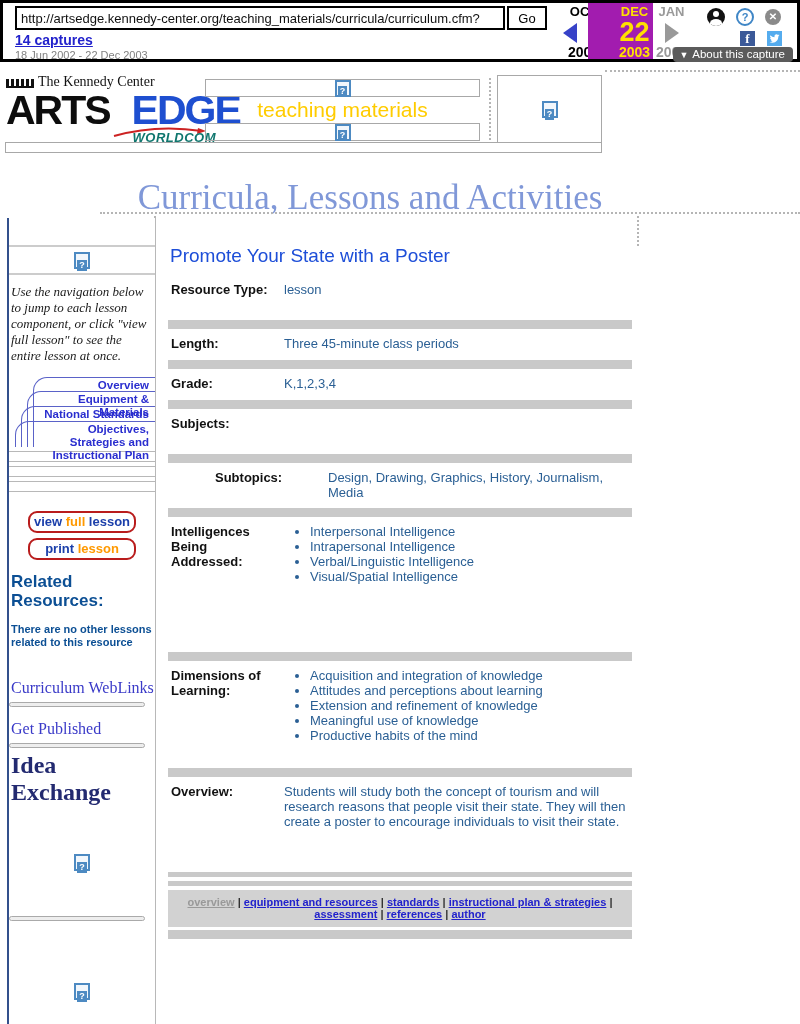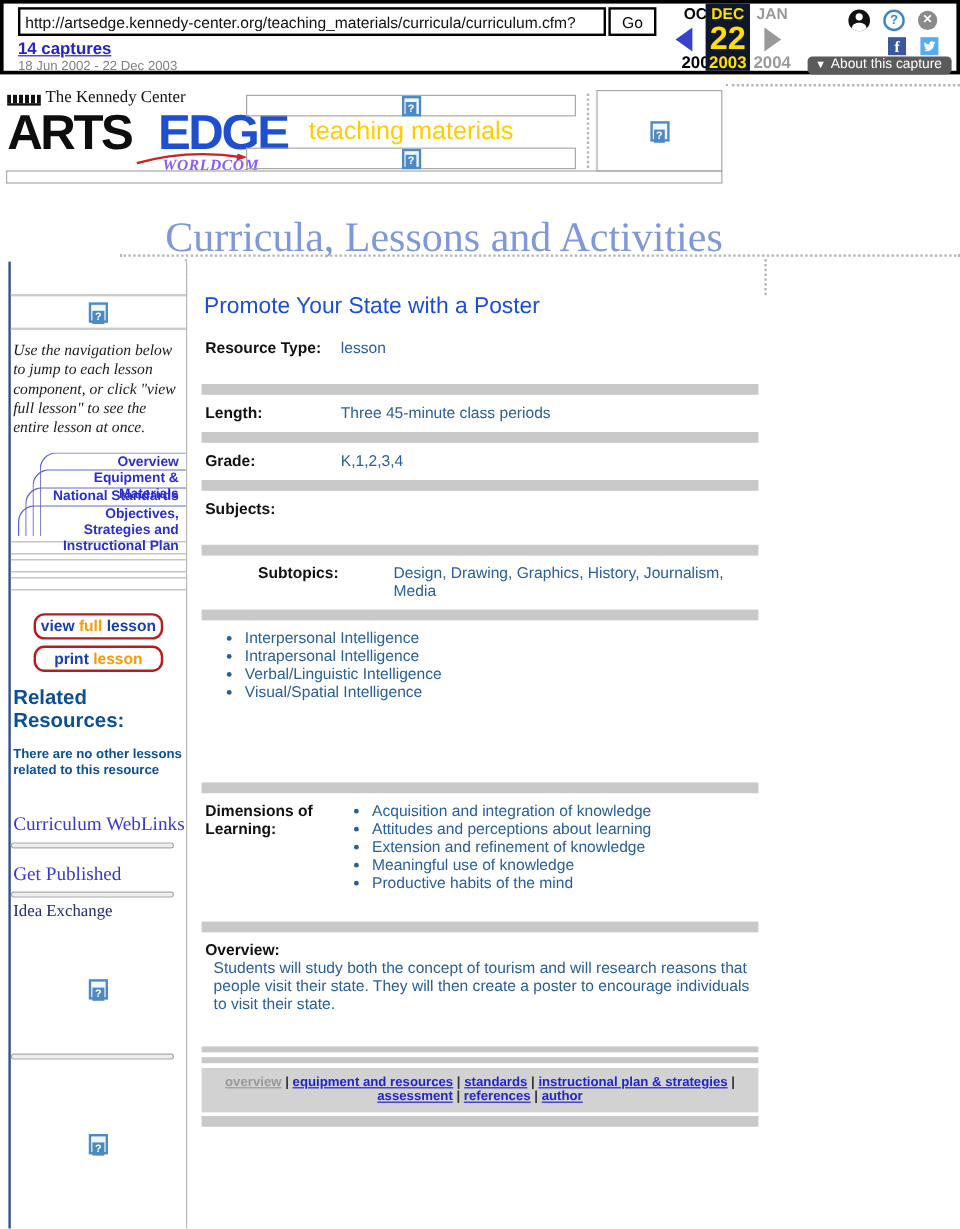--- a/index.html
+++ b/index.html
@@ -13,21 +13,21 @@
   .wb-go{position:absolute;left:504px;top:3px;width:40px;height:24px;border:2px solid #000;background:#fff;
          font-size:13px;text-align:center;line-height:20px;cursor:pointer;}
   .wb-captures{position:absolute;left:12px;top:29px;font-size:14px;font-weight:bold;color:#2222cc;text-decoration:underline;}
   .wb-range{position:absolute;left:12px;top:46px;font-size:11px;color:#808080;}
   .wb-cal{position:absolute;left:548px;top:0;height:56px;display:flex;}
   .wb-col{width:37px;text-align:center;display:flex;flex-direction:column;align-items:center;}
   .wb-col .m{font-size:13px;font-weight:bold;line-height:17px;}
   .wb-col .mid{height:25px;display:flex;align-items:center;justify-content:center;width:100%;}
   .wb-col .y{font-size:14px;font-weight:bold;line-height:14px;}
   .wb-col.prev .m,.wb-col.prev .y{color:#000;margin-left:28px;}
-  .wb-col.cur{background:#0f172a;}
+  .wb-col.cur{background:#a21caf;padding-left:28px;}
   .wb-col.cur .m,.wb-col.cur .y{color:#ffe000;}
   .wb-col.cur .mid{font-size:27px;font-weight:bold;color:#ffe000;line-height:25px;}
   .wb-col.next .m,.wb-col.next .y{color:#999;}
   .arr-l{width:0;height:0;border-top:10px solid transparent;border-bottom:10px solid transparent;border-right:14px solid #3742c8;}
   .arr-r{width:0;height:0;border-top:10px solid transparent;border-bottom:10px solid transparent;border-left:14px solid #999;}
   .wb-ico-row{position:absolute;top:5px;left:704px;display:flex;gap:11px;align-items:center;}
   .avatar{width:18px;height:18px;border-radius:50%;background:#111;position:relative;overflow:hidden;}
   .avatar:before{content:"";position:absolute;top:3px;left:6px;width:6px;height:6px;border-radius:50%;background:#fff;}
   .avatar:after{content:"";position:absolute;top:11px;left:3px;width:12px;height:8px;border-radius:50% 50% 0 0;background:#fff;}
   .helpc{width:14px;height:14px;border:2px solid #3f86c6;border-radius:50%;color:#3f86c6;
@@ -51,21 +51,21 @@
   
   .logo{position:absolute;left:6px;top:74px;width:210px;height:70px;}
   .kc-row{display:flex;align-items:flex-end;gap:4px;}
   .kc-bldg{width:28px;height:7px;border-bottom:2px solid #111;
            background:repeating-linear-gradient(90deg,#111 0 3px,#fff 3px 5px);margin-bottom:2px;}
   .kc-txt{font-family:"Liberation Serif",serif;font-size:14px;color:#111;}
   .brand{font-size:41px;font-weight:bold;letter-spacing:-2px;line-height:40px;}
   .brand .arts{color:#0d0d0d;}
   .brand .edge{color:#1e4fd0;margin-left:22px;}
   .worldcom{position:absolute;right:0px;top:56px;font-size:13px;font-weight:bold;font-style:italic;
-            color:#8b5cf6;letter-spacing:0.5px;font-family:Liberation Serif, serif;}
+            color:#0f766e;letter-spacing:0.5px;}
   .swoosh{position:absolute;right:8px;top:50px;}
   .mastmid{position:absolute;left:205px;top:79px;width:275px;height:62px;}
   .maststrip{border:1px solid #a8a8a8;height:16px;text-align:center;line-height:14px;}
   .mastlbl{height:26px;text-align:center;font-size:21px;color:#ffcc00;line-height:26px;}
   .vdots{position:absolute;border-left:2px dotted #b5b5b5;}
   .mastright{position:absolute;left:497px;top:75px;width:103px;height:66px;border:1px solid #a8a8a8;
              display:flex;align-items:center;justify-content:center;}
   .mastfoot{position:absolute;left:5px;top:142px;width:595px;height:9px;border:1px solid #a8a8a8;}
 
   
@@ -90,21 +90,21 @@
   .tab2{top:29px;left:12px;}
   .tab3{top:44px;left:6px;}
   .sb-thin{height:9px;border-top:1px solid #b8b8b8;border-bottom:1px solid #b8b8b8;margin-top:4px;}
   .pill{width:104px;height:18px;border:2px solid #b91c1c;border-radius:9px;margin:5px auto 0;
         text-align:center;font-size:13px;font-weight:bold;line-height:17px;cursor:pointer;background:#fff;}
   .pill .b{color:#1b3faa;} .pill .o{color:#ff9900;}
   .sb-relhead{font-size:17px;font-weight:bold;color:#0c4f94;line-height:19px;margin:12px 0 0 2px;}
   .sb-relnote{font-size:11px;font-weight:bold;color:#0c4f94;line-height:13px;margin:13px 0 0 2px;}
   .sb-link{font-family:"Liberation Serif",serif;font-size:16px;color:#3a3ac8;margin:13px 0 5px 2px;cursor:pointer;}
   .sb-divider{height:3px;background:#eee;border:1px solid #aaa;border-radius:3px;width:134px;margin:0 auto 0 0;}
-  .sb-idea{font-family:"Liberation Serif",serif;font-size:14px;color:#232a70;margin:4px 0 2px 2px;}
+  .sb-idea{font-family:"Liberation Serif",serif;font-size:24px;color:#232a70;margin:4px 0 2px 2px;font-weight:bold;}
   .iconbox{display:flex;align-items:center;justify-content:center;}
 
   
   .content{position:absolute;left:168px;top:245px;width:464px;}
   .lesson-title{font-size:19px;color:#1d4ed8;margin:0 0 10px 2px;}
   .crow{display:flex;padding:5px 0 6px;}
   .clabel{width:103px;font-size:13px;font-weight:bold;color:#111;line-height:15px;flex:none;padding-left:3px;}
   .cval{flex:1;font-size:13px;color:#2a5f94;line-height:15px;padding-left:10px;}
   .cval ul{margin:0;padding-left:26px;}
   .cval li{margin-bottom:0px;}
@@ -262,20 +262,21 @@
         <div class="crow" style="min-height: 30px;">
           <div class="clabel">Subjects:</div>
         </div>
         <div class="bar"></div>
         <div class="crow" style="min-height: 30px; margin-left: 44px;">
           <div class="clabel">Subtopics:</div>
           <div class="cval">Design,  Drawing,  Graphics,  History,  Journalism, Media</div>
         </div>
         <div class="bar"></div>
         <div class="crow" style="min-height: 120px;">
+          <div class="clabel">Intelligences Being Addressed:</div>
           <div class="cval">
             <ul>
               <li>Interpersonal Intelligence</li>
               <li>Intrapersonal Intelligence</li>
               <li>Verbal/Linguistic Intelligence</li>
               <li>Visual/Spatial Intelligence</li>
             </ul>
           </div>
         </div>
         <div class="bar"></div>
@@ -285,21 +286,21 @@
             <ul>
               <li>Acquisition and integration of knowledge</li>
               <li>Attitudes and perceptions about learning</li>
               <li>Extension and refinement of knowledge</li>
               <li>Meaningful use of knowledge</li>
               <li>Productive habits of the mind</li>
             </ul>
           </div>
         </div>
         <div class="bar"></div>
-        <div class="crow" style="min-height: 78px; flex-direction: column;">
+        <div class="crow" style="min-height: 78px;">
           <div class="clabel">Overview:</div>
           <div class="cval">Students will study both the concept of tourism and will research reasons that people visit their state. They will then create a poster to encourage individuals to visit their state.</div>
         </div>
         <div class="bar thin"></div>
         <div class="bar thin"></div>
         <div class="footbox"><span class="off">overview</span> | <a>equipment and resources</a> | <a>standards</a> | <a>instructional plan &amp; strategies</a> | <a>assessment</a> | <a>references</a> | <a>author</a></div>
         <div class="bar"></div>
       </div>
   </div>
 

